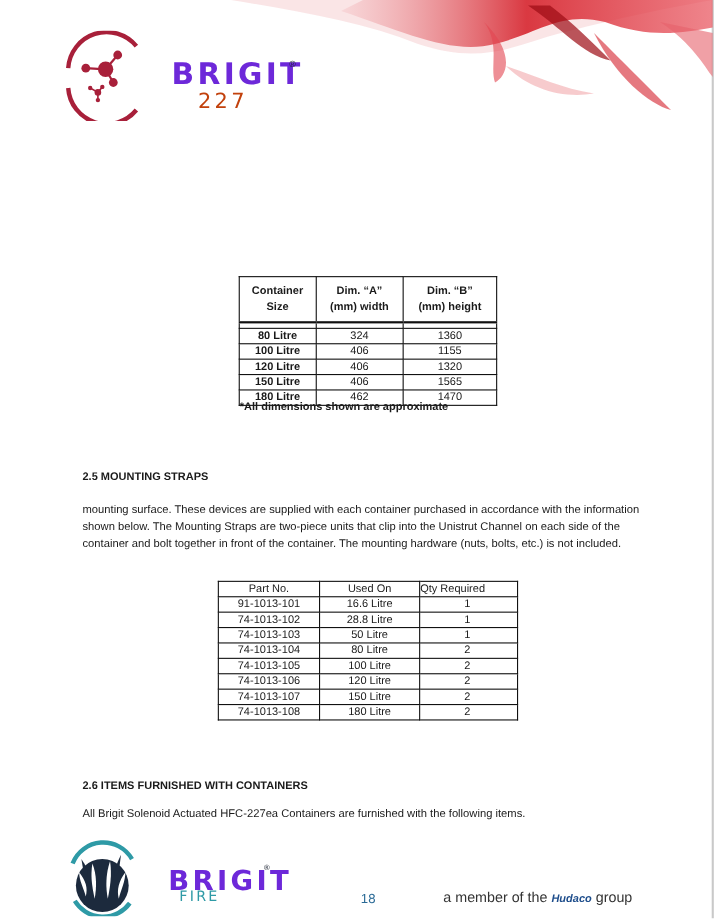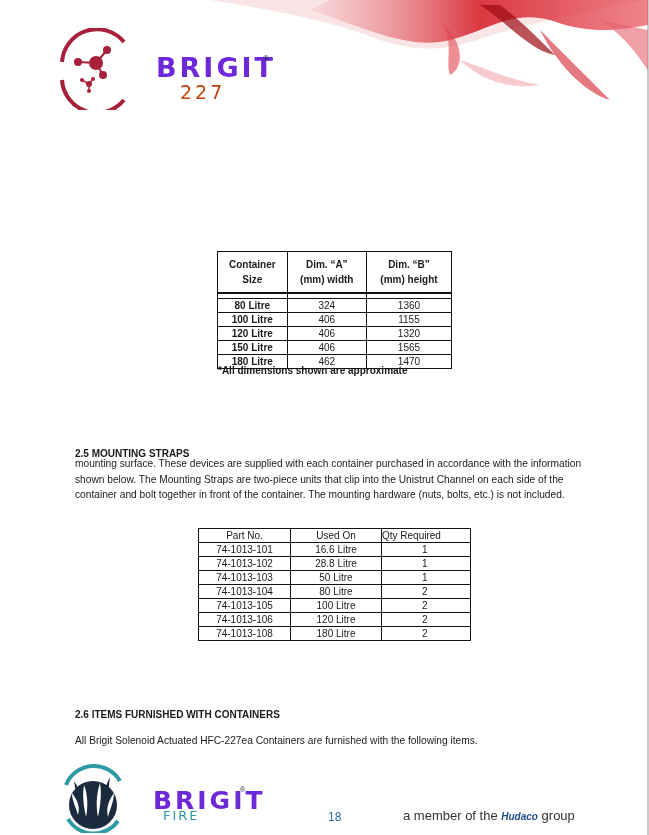--- a/index.html
+++ b/index.html
@@ -130,38 +130,38 @@
     </tr>
     <tr>
       <td class="size">180 Litre</td>
       <td>462</td>
       <td>1470</td>
     </tr>
   </tbody>
 </table>
 <div class="note">*All dimensions shown are approximate</div>
 
-<div class="section-title" style="top:448px;">2.5  MOUNTING STRAPS</div>
+<div class="section-title" style="top:428px;">2.5  MOUNTING STRAPS</div>
 <div class="para" style="top:456px;">
   <div>mounting surface. These devices are supplied with each container purchased in accordance with the information</div>
   <div>shown below. The Mounting Straps are two-piece units that clip into the Unistrut Channel on each side of the</div>
   <div>container and bolt together in front of the container. The mounting hardware (nuts, bolts, etc.) is not included.</div>
 </div>
 
 <table class="parts">
   <thead>
     <tr>
       <th>Part No.</th>
       <th>Used On</th>
       <th style="text-align:left;">Qty Required</th>
     </tr>
   </thead>
   <tbody>
     <tr>
-      <td>74-1013-101</td>
+      <td>91-1013-101</td>
       <td>16.6 Litre</td>
       <td>1</td>
     </tr>
     <tr>
       <td>74-1013-102</td>
       <td>28.8 Litre</td>
       <td>1</td>
     </tr>
     <tr>
       <td>74-1013-103</td>
@@ -174,20 +174,25 @@
       <td>2</td>
     </tr>
     <tr>
       <td>74-1013-105</td>
       <td>100 Litre</td>
       <td>2</td>
     </tr>
     <tr>
       <td>74-1013-106</td>
       <td>120 Litre</td>
+      <td>2</td>
+    </tr>
+    <tr>
+      <td>74-1013-107</td>
+      <td>150 Litre</td>
       <td>2</td>
     </tr>
     <tr>
       <td>74-1013-108</td>
       <td>180 Litre</td>
       <td>2</td>
     </tr>
   </tbody>
 </table>
 

